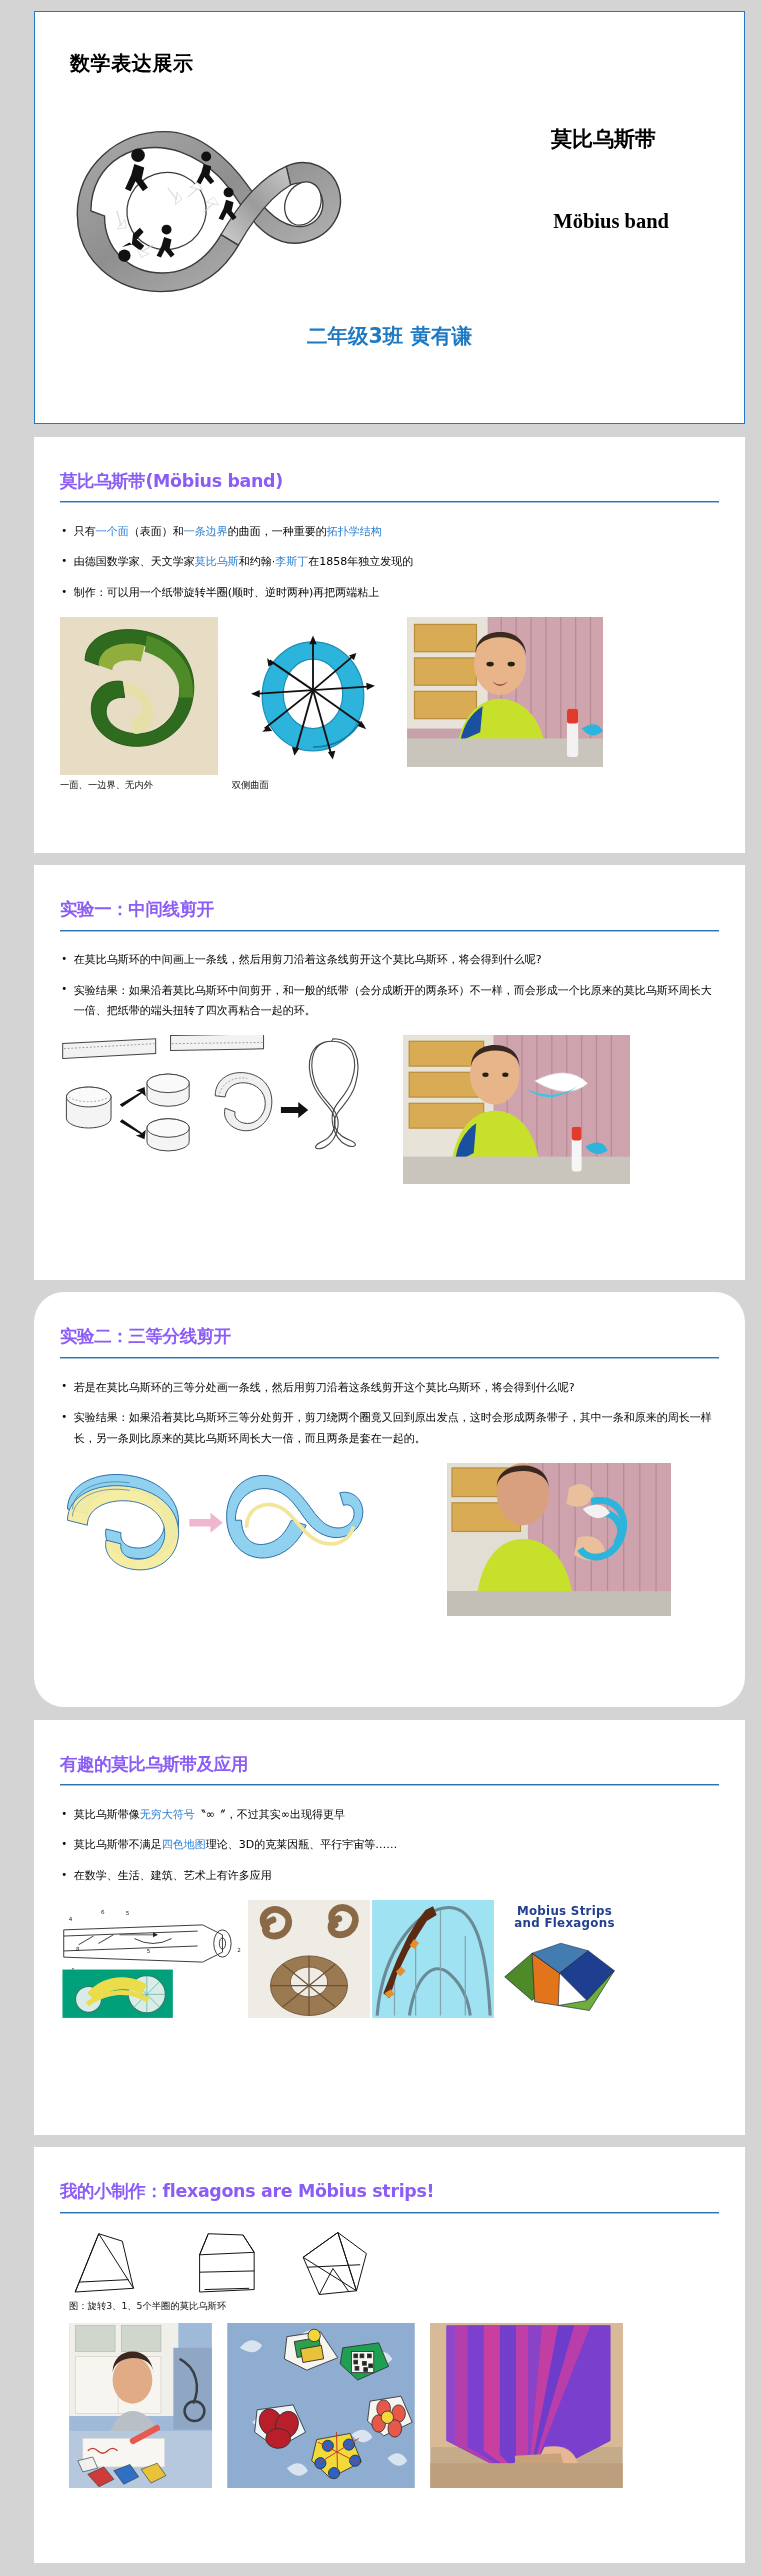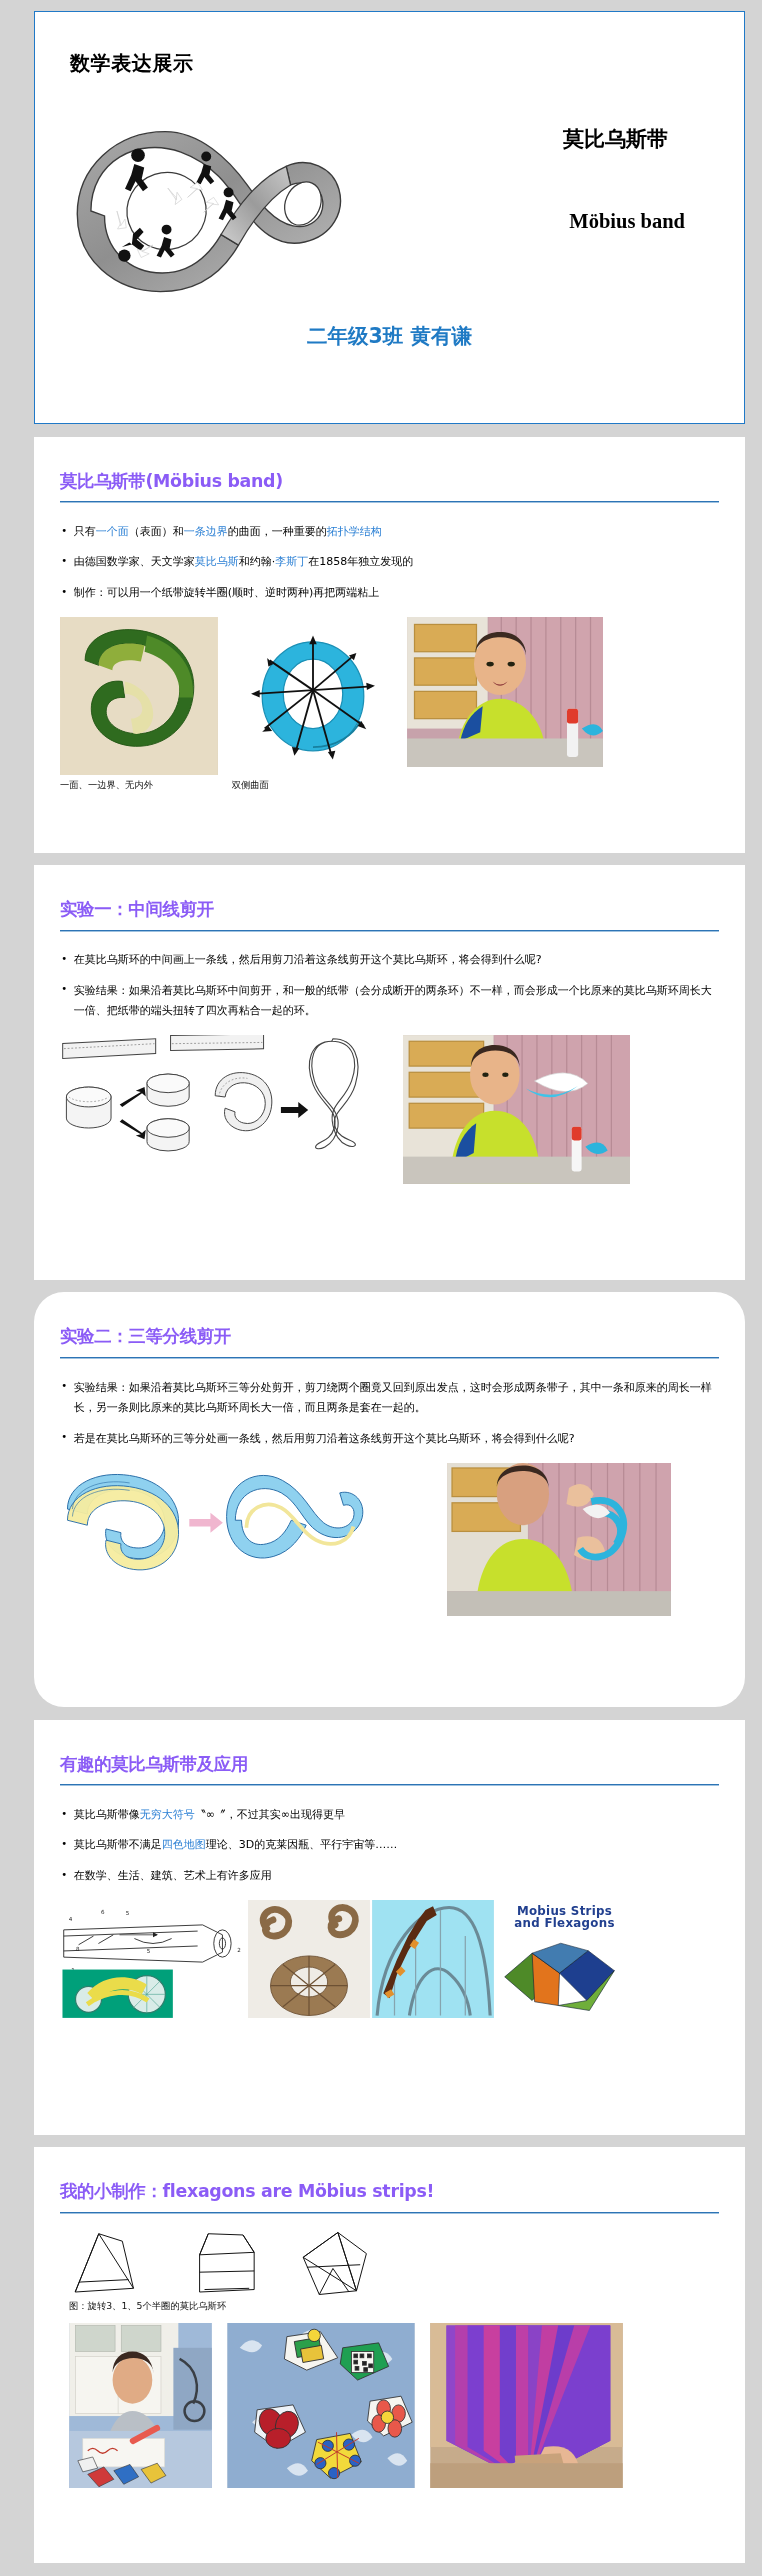--- a/index.html
+++ b/index.html
@@ -27,26 +27,26 @@
     padding: 0;
   }
   .slide-title .inner { position: relative; width: 100%; height: 100%; }
   .t-subject {
     position: absolute; left: 35px; top: 38px;
     font-size: 20px; font-weight: 700; color: #000;
     letter-spacing: 0.6px;
     font-family: "DejaVu Sans", sans-serif;
   }
   .t-cnname {
-    position: absolute; right: 76px; top: 113px;
+    position: absolute; right: 88px; top: 113px;
     font-size: 21px; font-weight: 700; color: #000;
     font-family: "DejaVu Sans", sans-serif;
   }
   .t-enname {
-    position: absolute; right: 59px; top: 198px;
+    position: absolute; right: 75px; top: 198px;
     font-size: 20.5px; font-weight: 700; color: #000;
     font-family: "Liberation Serif", serif;
   }
   .t-author {
     position: absolute; left: 50%; transform: translateX(-50%);
     bottom: 73px;
     font-size: 20.5px; font-weight: 700; color: #1f7ac4;
     font-family: "DejaVu Sans", sans-serif;
     white-space: nowrap;
   }
@@ -380,24 +380,24 @@
         </svg>
       </div>
     </div>
   </section>
 
   <section class="slide slide-4">
     <div class="s-head s2-head">实验二：三等分线剪开</div>
     <div class="s-rule s2-rule"></div>
     <div class="s-body">
       <div class="bullet">
+        <span>若是在莫比乌斯环的三等分处画一条线，然后用剪刀沿着这条线剪开这个莫比乌斯环，将会得到什么呢?</span>
+      </div>
+      <div class="bullet">
         <span>实验结果：如果沿着莫比乌斯环三等分处剪开，剪刀绕两个圈竟又回到原出发点，这时会形成两条带子，其中一条和原来的周长一样长，另一条则比原来的莫比乌斯环周长大一倍，而且两条是套在一起的。</span>
-      </div>
-      <div class="bullet">
-        <span>若是在莫比乌斯环的三等分处画一条线，然后用剪刀沿着这条线剪开这个莫比乌斯环，将会得到什么呢?</span>
       </div>
     </div>
 
     <div class="media-row" style="margin-top:1.2px;">
       <div class="ph" style="width:373px;height:112px;background:#fff;">
         <svg viewBox="0 0 600 180" width="373" height="112">
           <rect width="600" height="180" fill="#ffffff"></rect>
 
           <g stroke="#2b6fa8" stroke-width="1.6">
             <path d="M12 74 C12 34 60 12 112 20 C166 28 196 64 190 104

